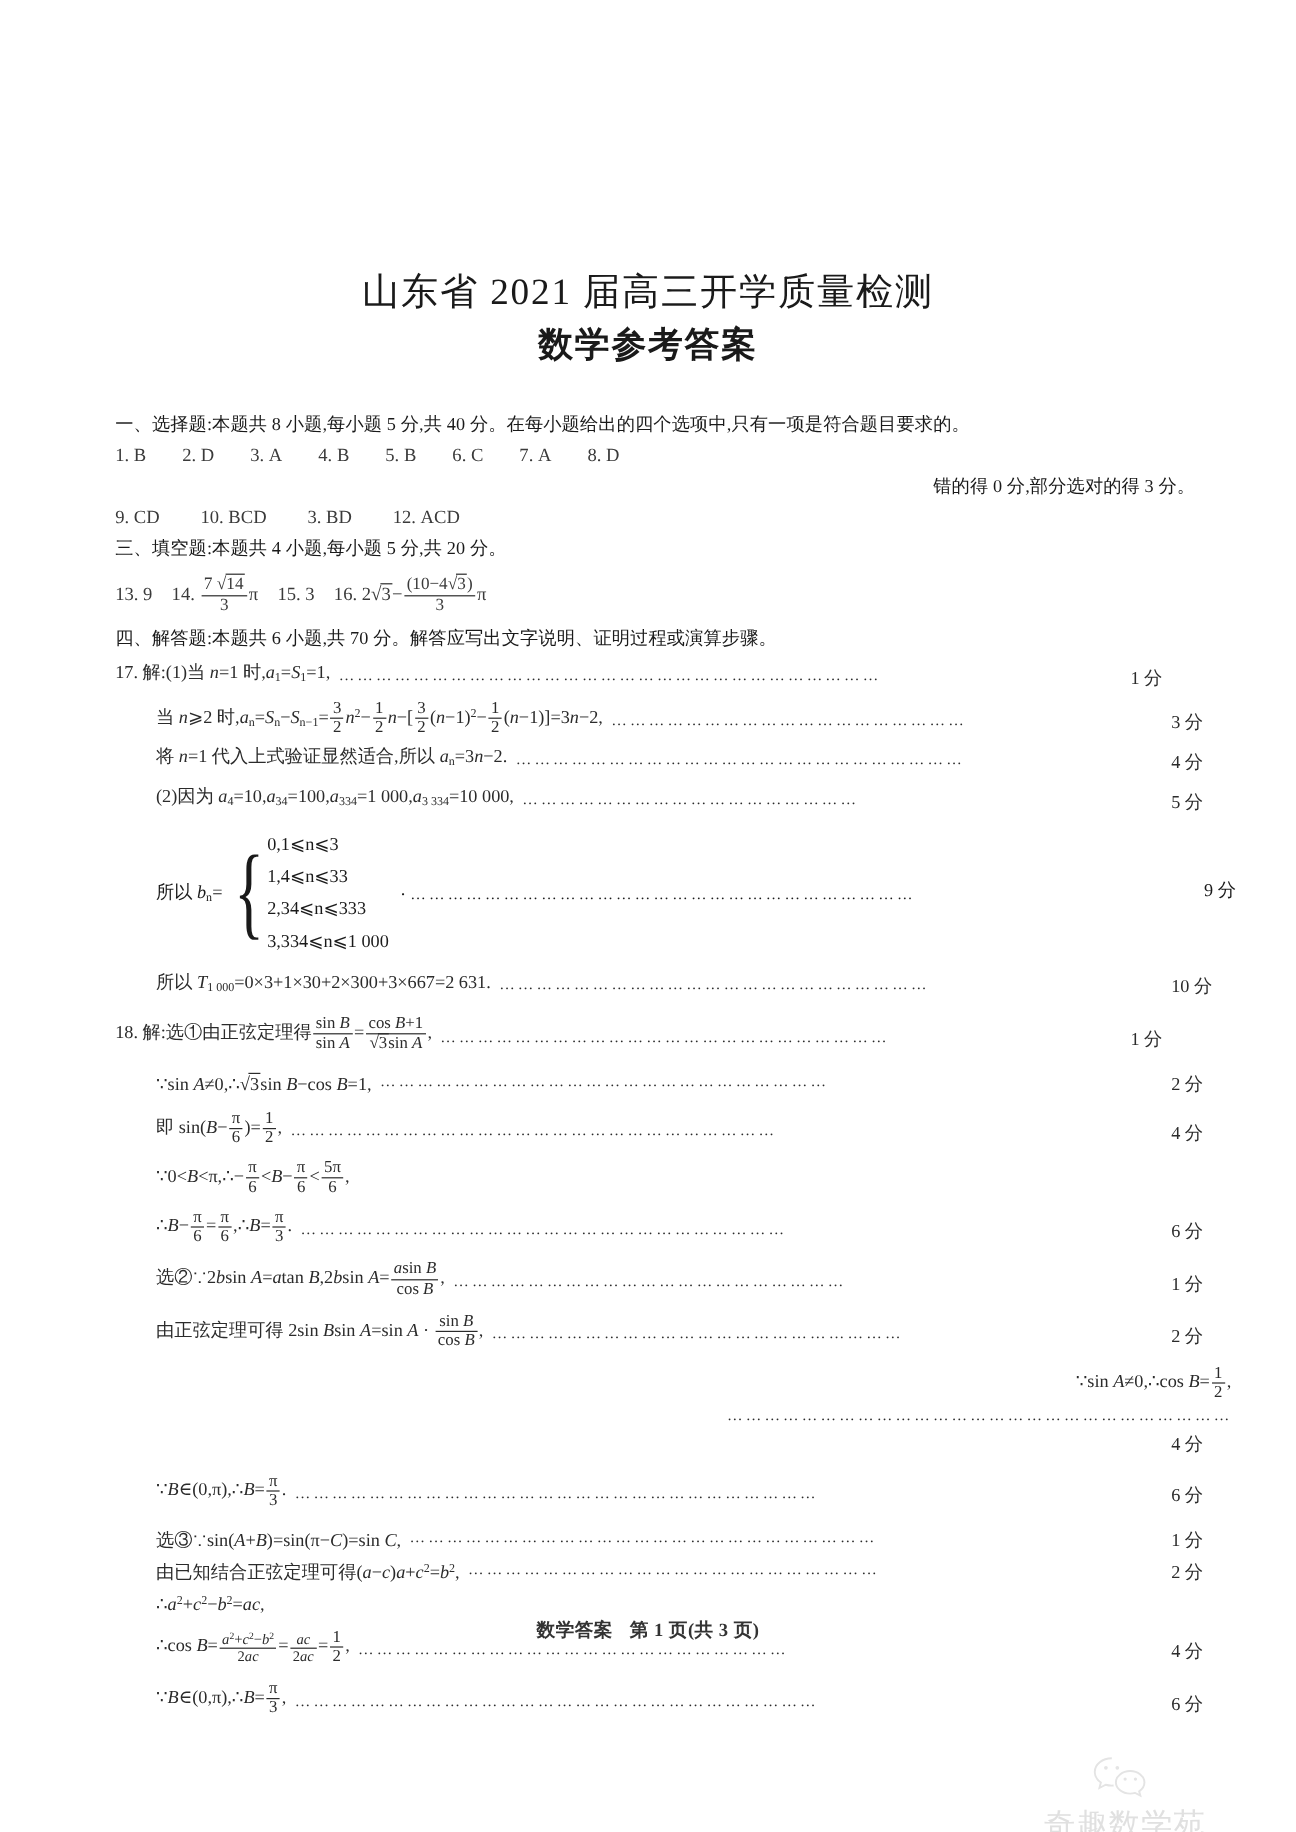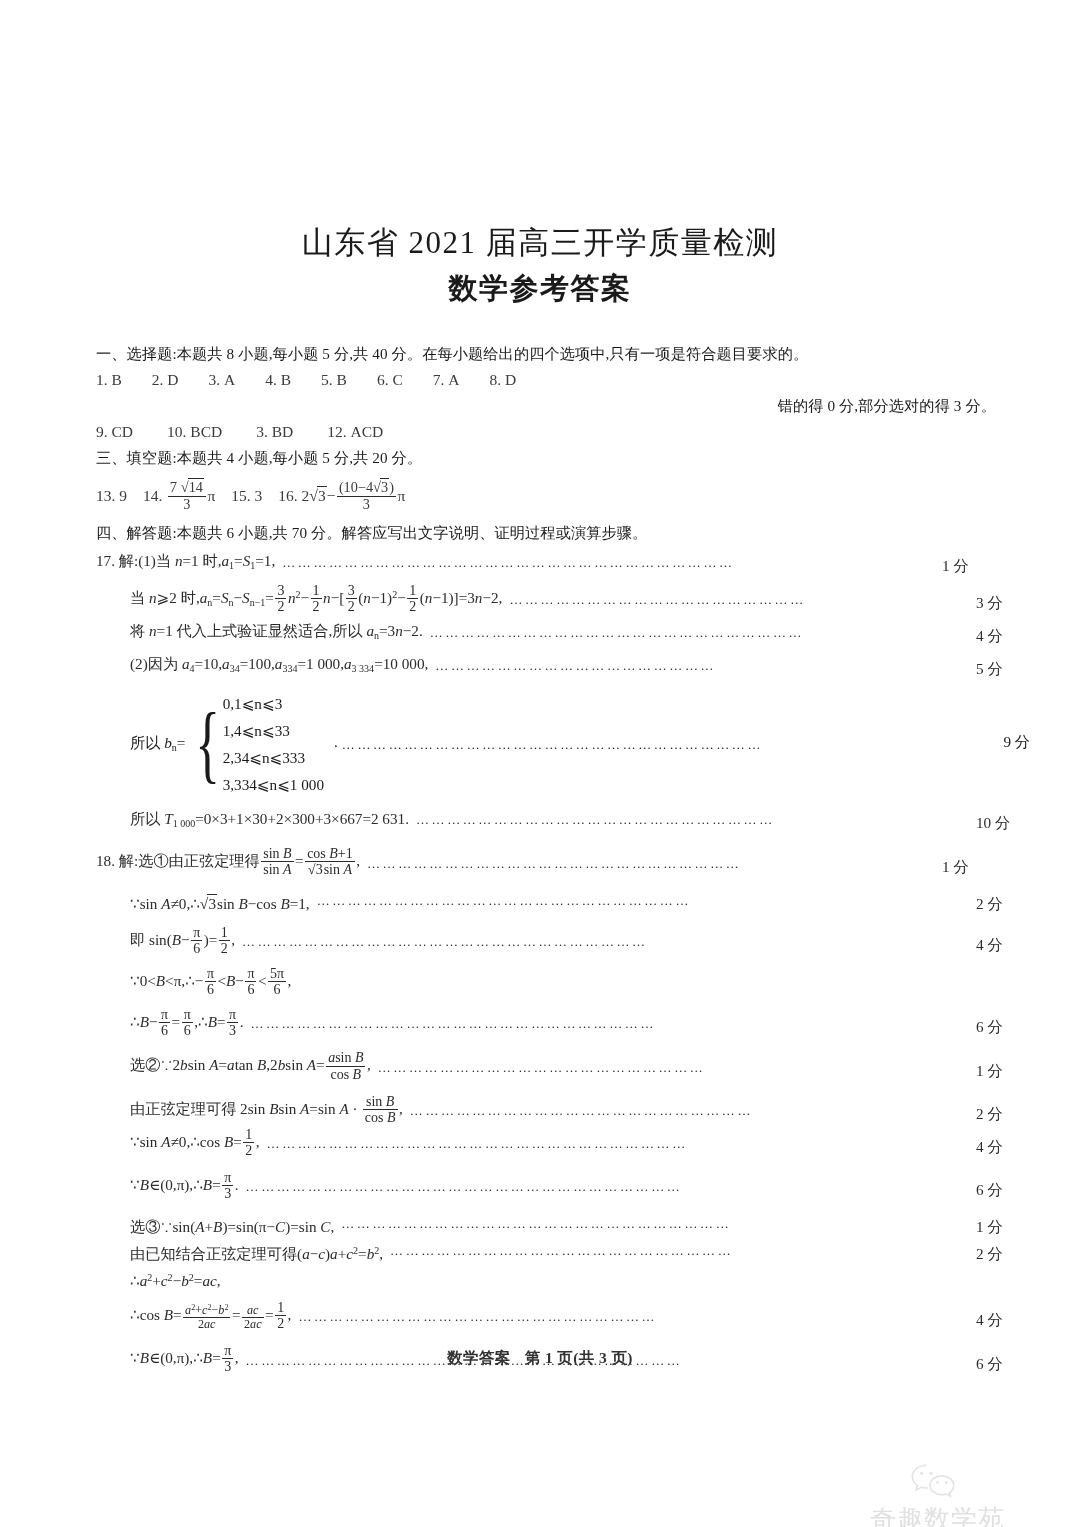--- a/index.html
+++ b/index.html
@@ -346,21 +346,21 @@
       <span class="dots">………………………………………………………</span>
       <span class="mark">1 分</span>
     </div>
 
     <div class="sol-line indent1" style="margin-top:12px;">
       <span class="body">由正弦定理可得 2sin&nbsp;<i class="v">B</i>sin&nbsp;<i class="v">A</i>=sin&nbsp;<i class="v">A</i>&nbsp;·&nbsp;<span class="frac"><span class="num">sin&nbsp;<i class="v">B</i></span><span class="den">cos&nbsp;<i class="v">B</i></span></span>,</span>
       <span class="dots">…………………………………………………………</span>
       <span class="mark">2 分</span>
     </div>
 
-    <div class="sol-line indent1" style="margin-top:2px;">
+    <div class="sol-line indent1" style="margin-top:12px;flex-direction:column;">
       <span class="body">∵sin&nbsp;<i class="v">A</i>≠0,∴cos&nbsp;<i class="v">B</i>=<span class="frac"><span class="num">1</span><span class="den">2</span></span>,</span>
       <span class="dots">………………………………………………………………………</span>
       <span class="mark">4 分</span>
     </div>
 
     <div class="sol-line indent1" style="margin-top:12px;">
       <span class="body">∵<i class="v">B</i>∈(0,π),∴<i class="v">B</i>=<span class="frac"><span class="num">π</span><span class="den">3</span></span>.</span>
       <span class="dots">…………………………………………………………………………</span>
       <span class="mark">6 分</span>
     </div>

